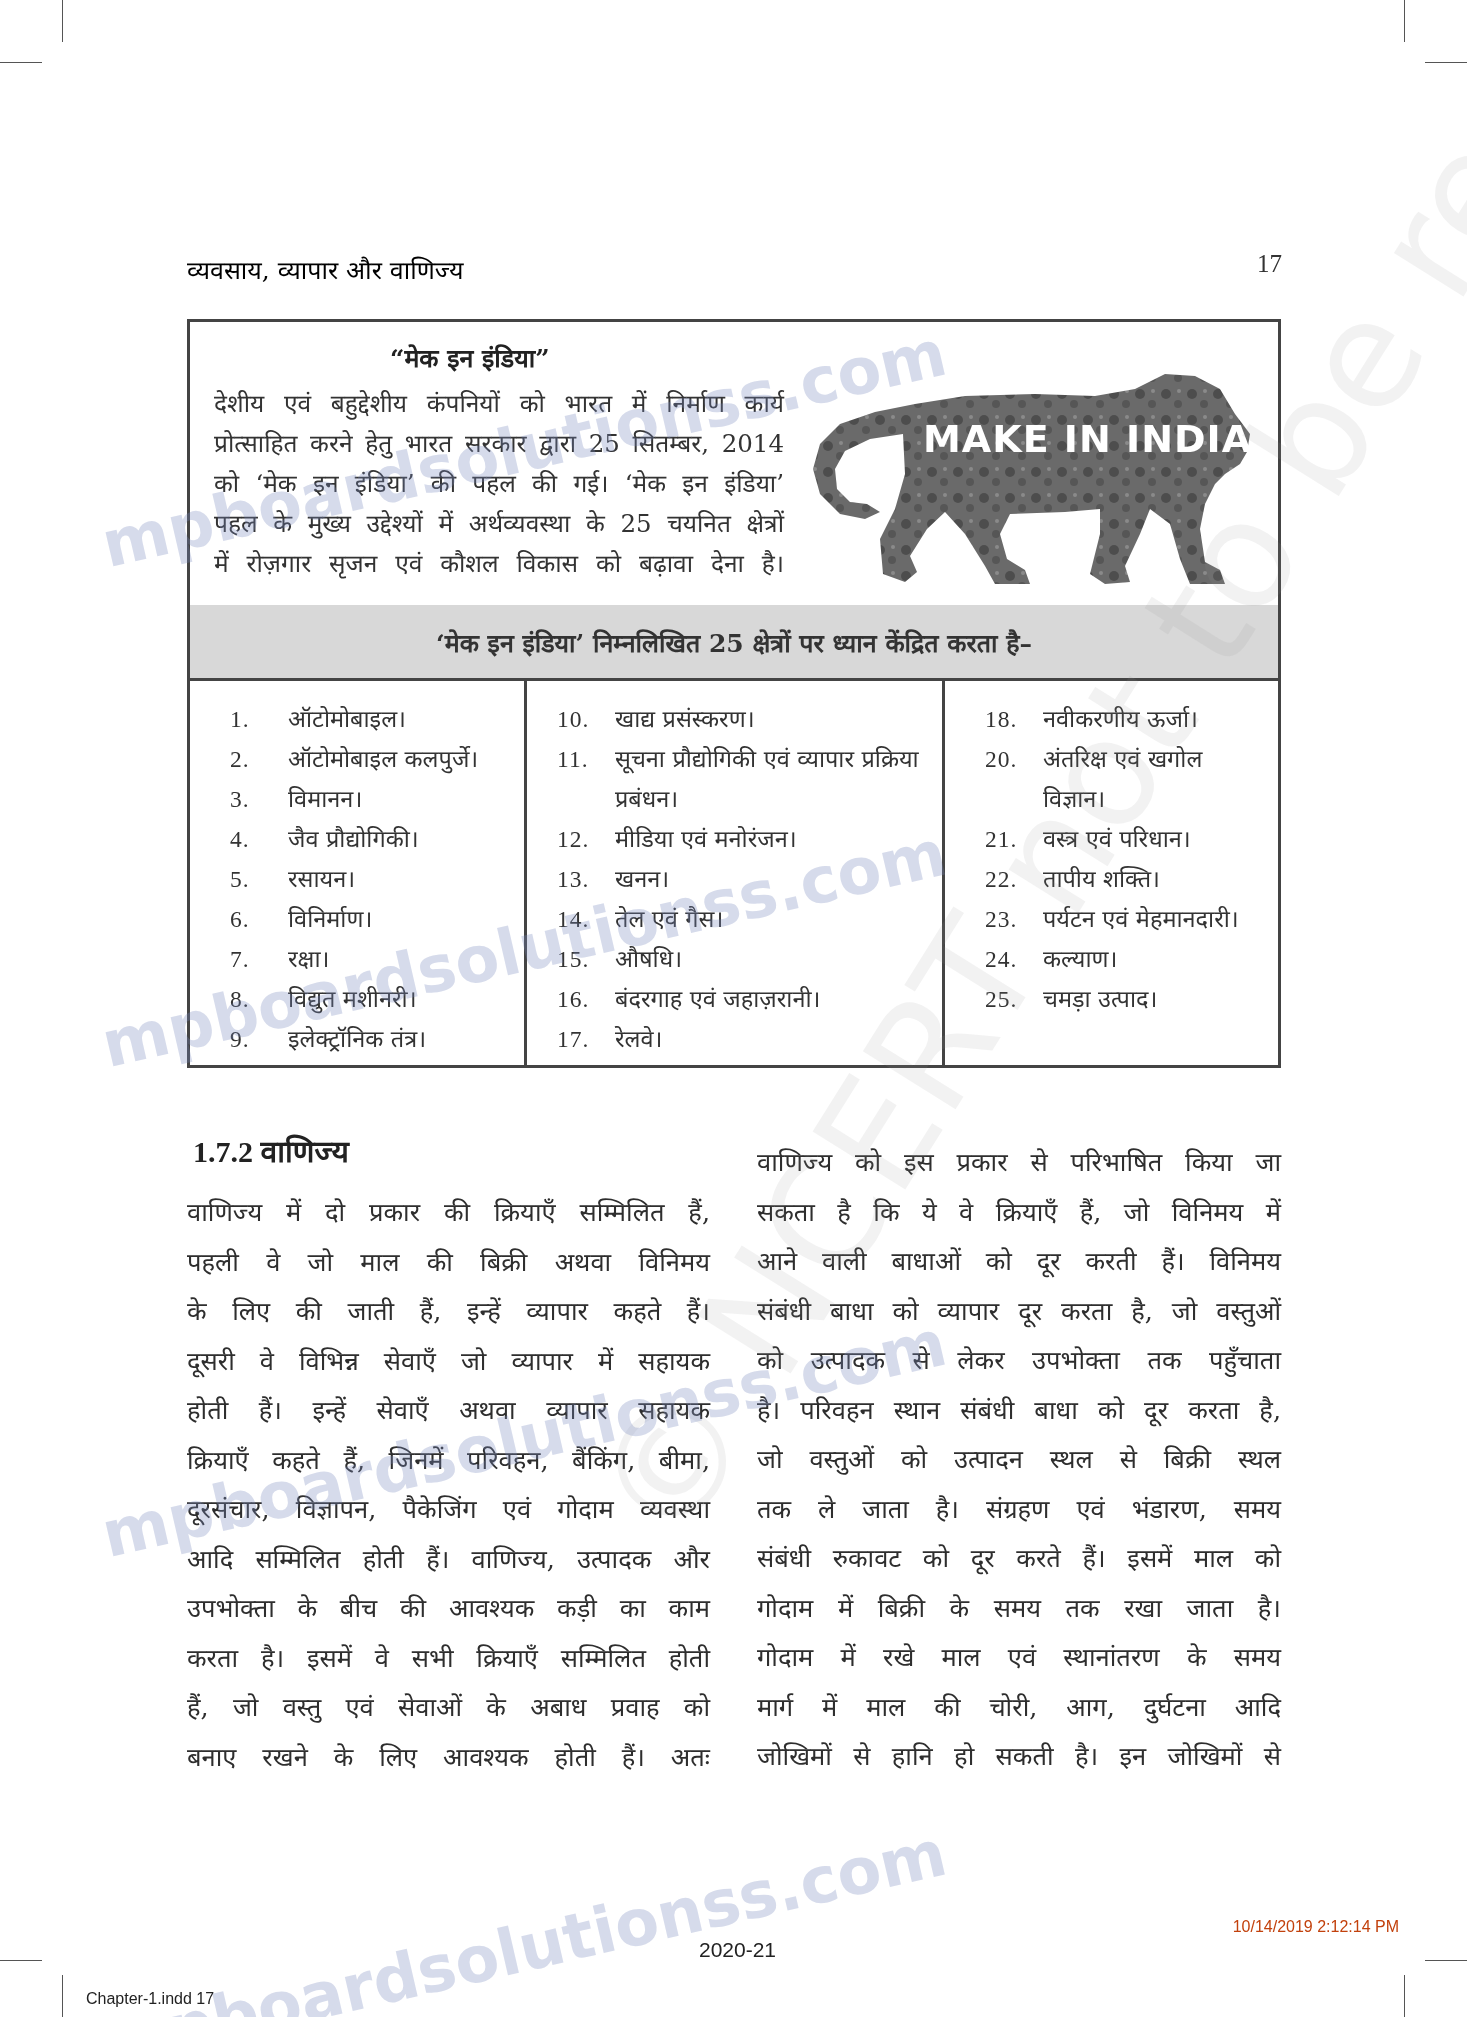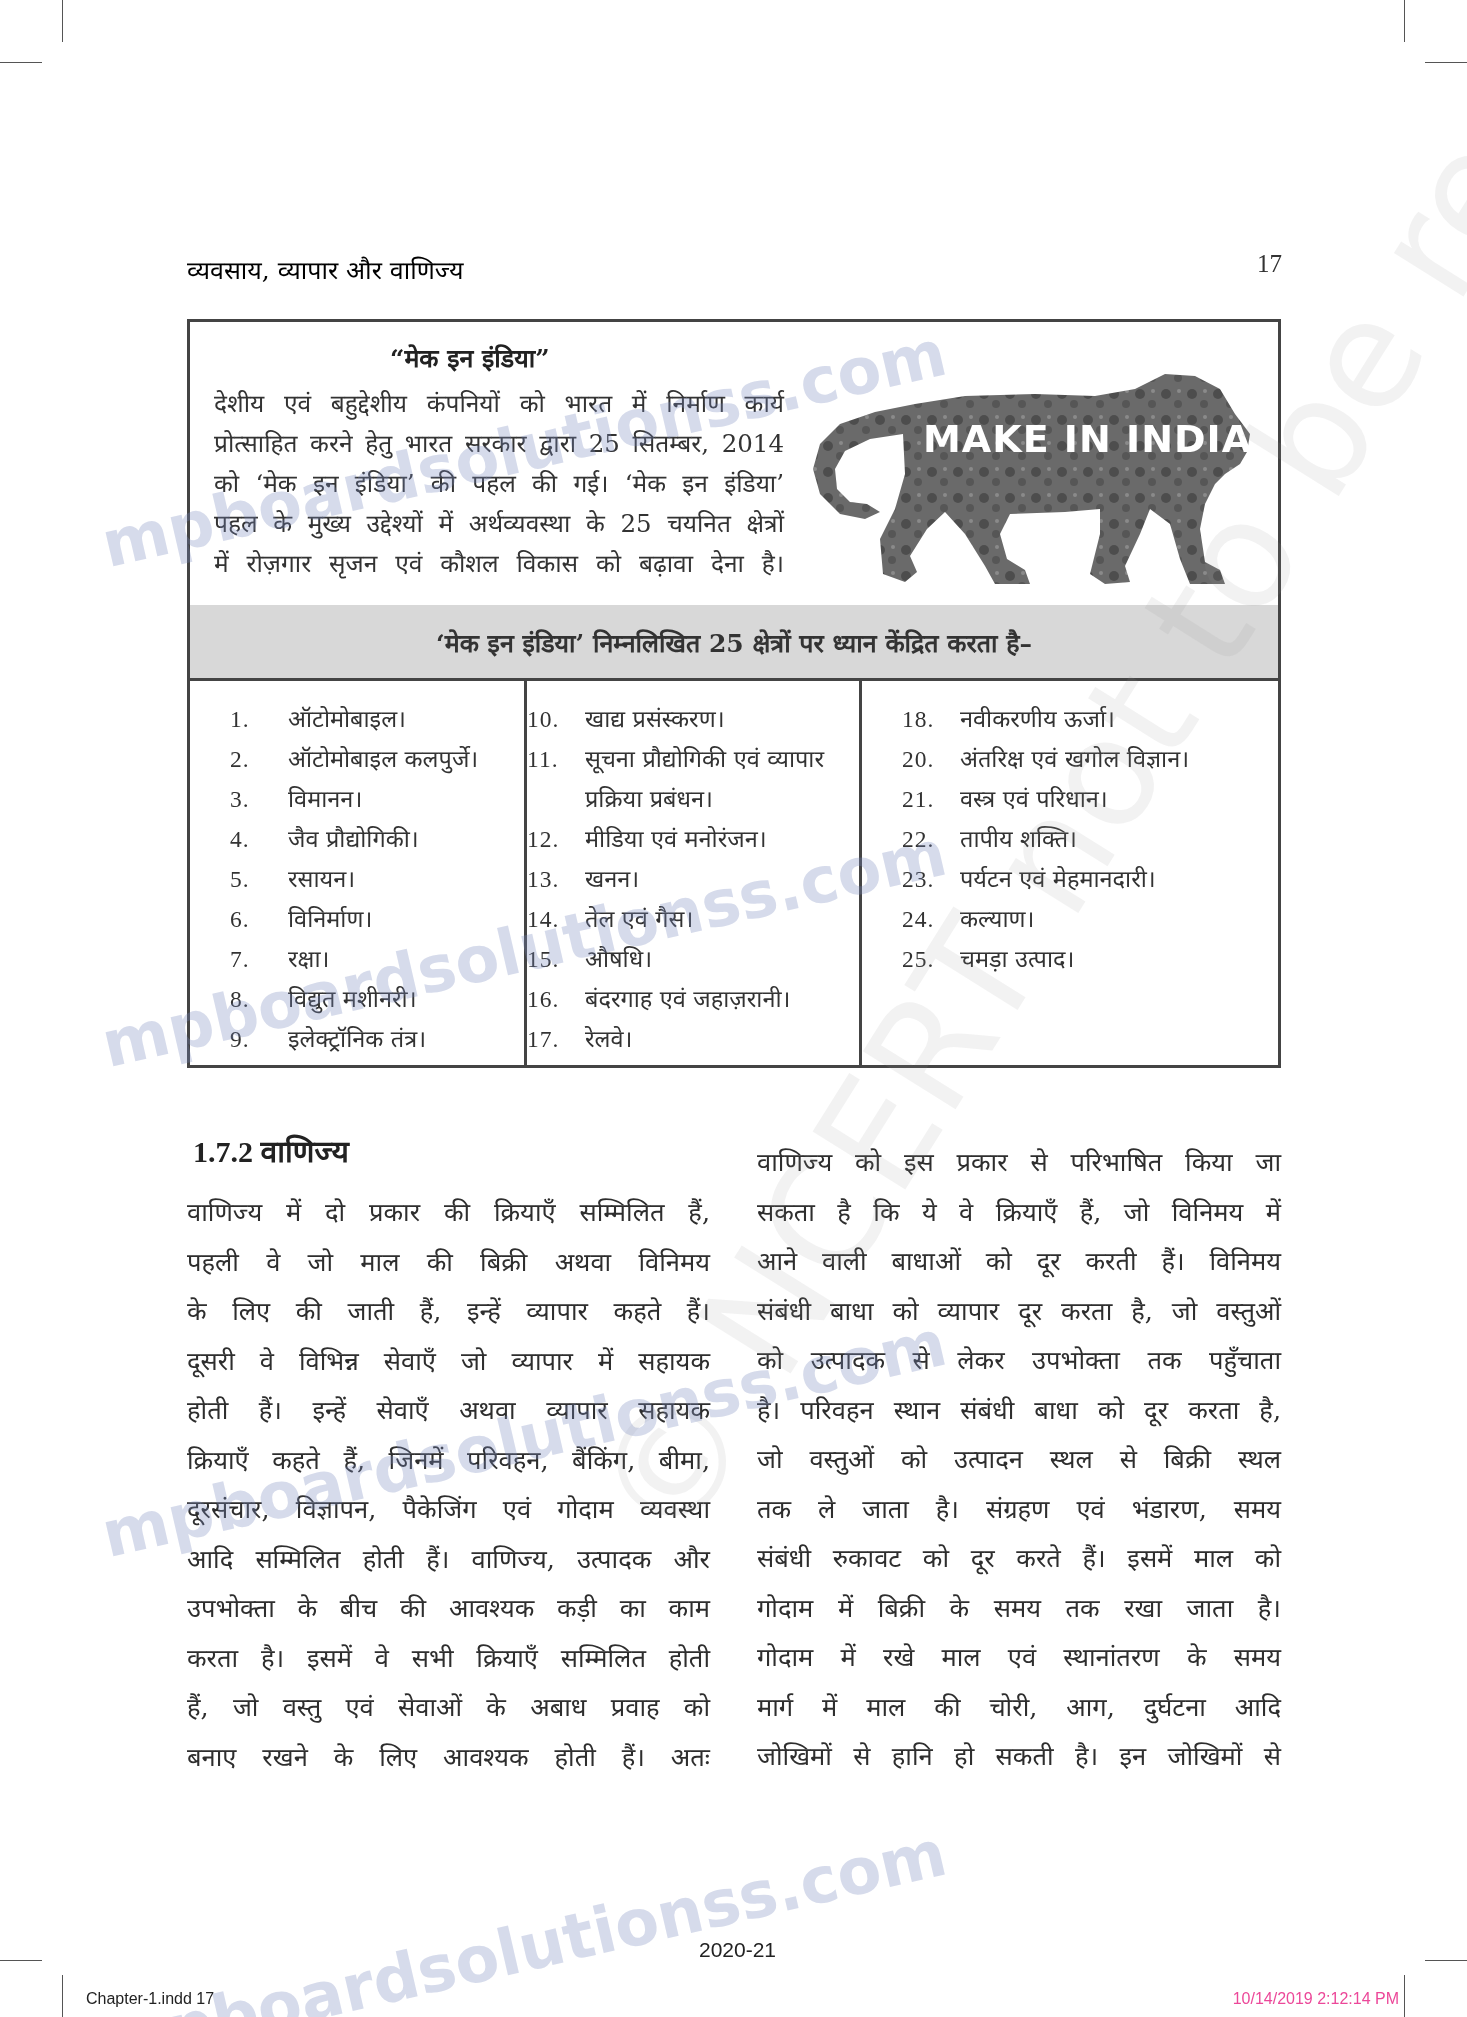--- a/index.html
+++ b/index.html
@@ -18,37 +18,37 @@
   .box-title { position:absolute; left:200px; top:18px; font-size:25px; font-weight:bold; color:#222; }
   .box-text { position:absolute; left:24px; top:62px; width:570px; font-size:24.5px; line-height:40px;
               text-align:justify; text-align-last:justify; color:#333; }
   .lion { position:absolute; left:605px; top:12px; width:470px; height:262px; }
   .band { position:absolute; left:0; right:0; top:283px; height:73px; background:#d8d8d8;
           border-bottom:3px solid #444; display:flex; align-items:center; justify-content:center;
           font-size:25px; font-weight:bold; color:#333; }
   .cols { position:absolute; left:0; right:0; top:359px; bottom:0; display:flex; }
   .col { box-sizing:border-box; padding-top:18px; }
   .col1 { width:337px; border-right:3px solid #444; padding-left:40px; }
-  .col2 { width:335px; border-right:3px solid #444; }
+  .col2 { width:418px; border-right:3px solid #444; padding-left:30px; }
   .col3 { flex:1; padding-left:40px; }
   .item { display:flex; font-size:23.5px; line-height:40px; color:#333; }
   .item .num { width:58px; flex:none; font-family:"Liberation Serif", serif; letter-spacing:1px; }
   .item .label { flex:1; padding-right:14px; }
 
   .section-head { position:absolute; left:193px; top:1130px; font-size:30px; font-weight:bold; color:#222;
                   font-family:Liberation Serif, serif; }
   .para { position:absolute; font-size:25.5px; line-height:49.5px; text-align:justify; color:#2e2e2e; }
   .para-left { left:187px; top:1188px; width:523px; }
   .para-right { left:757px; top:1138px; width:524px; }
   .para .line { display:block; text-align:justify; text-align-last:justify; white-space:nowrap; height:49.5px; }
 
   .year { position:absolute; left:0; right:0; top:1938px; text-align:center; font-size:21px;
           font-family:"Liberation Sans", sans-serif; color:#222;padding-left:8px; }
   .slug-left { position:absolute; left:86px; top:1990px; font-size:16px; font-family:"Liberation Sans", sans-serif; color:#222; }
-  .slug-right { position:absolute; right:68px; top:1990px; font-size:16px; font-family:"Liberation Sans", sans-serif; color:#ec4899; }
+  .slug-right { position:absolute; right:68px; top:1918px; font-size:16px; font-family:"Liberation Sans", sans-serif; color:#c2410c; }
 
   .wm { position:absolute; color:rgba(120,135,190,0.30); font-family:"DejaVu Sans", sans-serif;
         font-weight:bold; font-size:64px; transform-origin:left top; white-space:nowrap; pointer-events:none; }
   .wm2 { position:absolute; color:rgba(150,150,150,0.12); font-family:"DejaVu Sans", sans-serif;
          font-size:150px; transform-origin:left top; white-space:nowrap; pointer-events:none; }
 </style>
 </head>
 <body>
 
 <div class="crop" style="left:0;top:62px;width:42px;height:1px;"></div>

